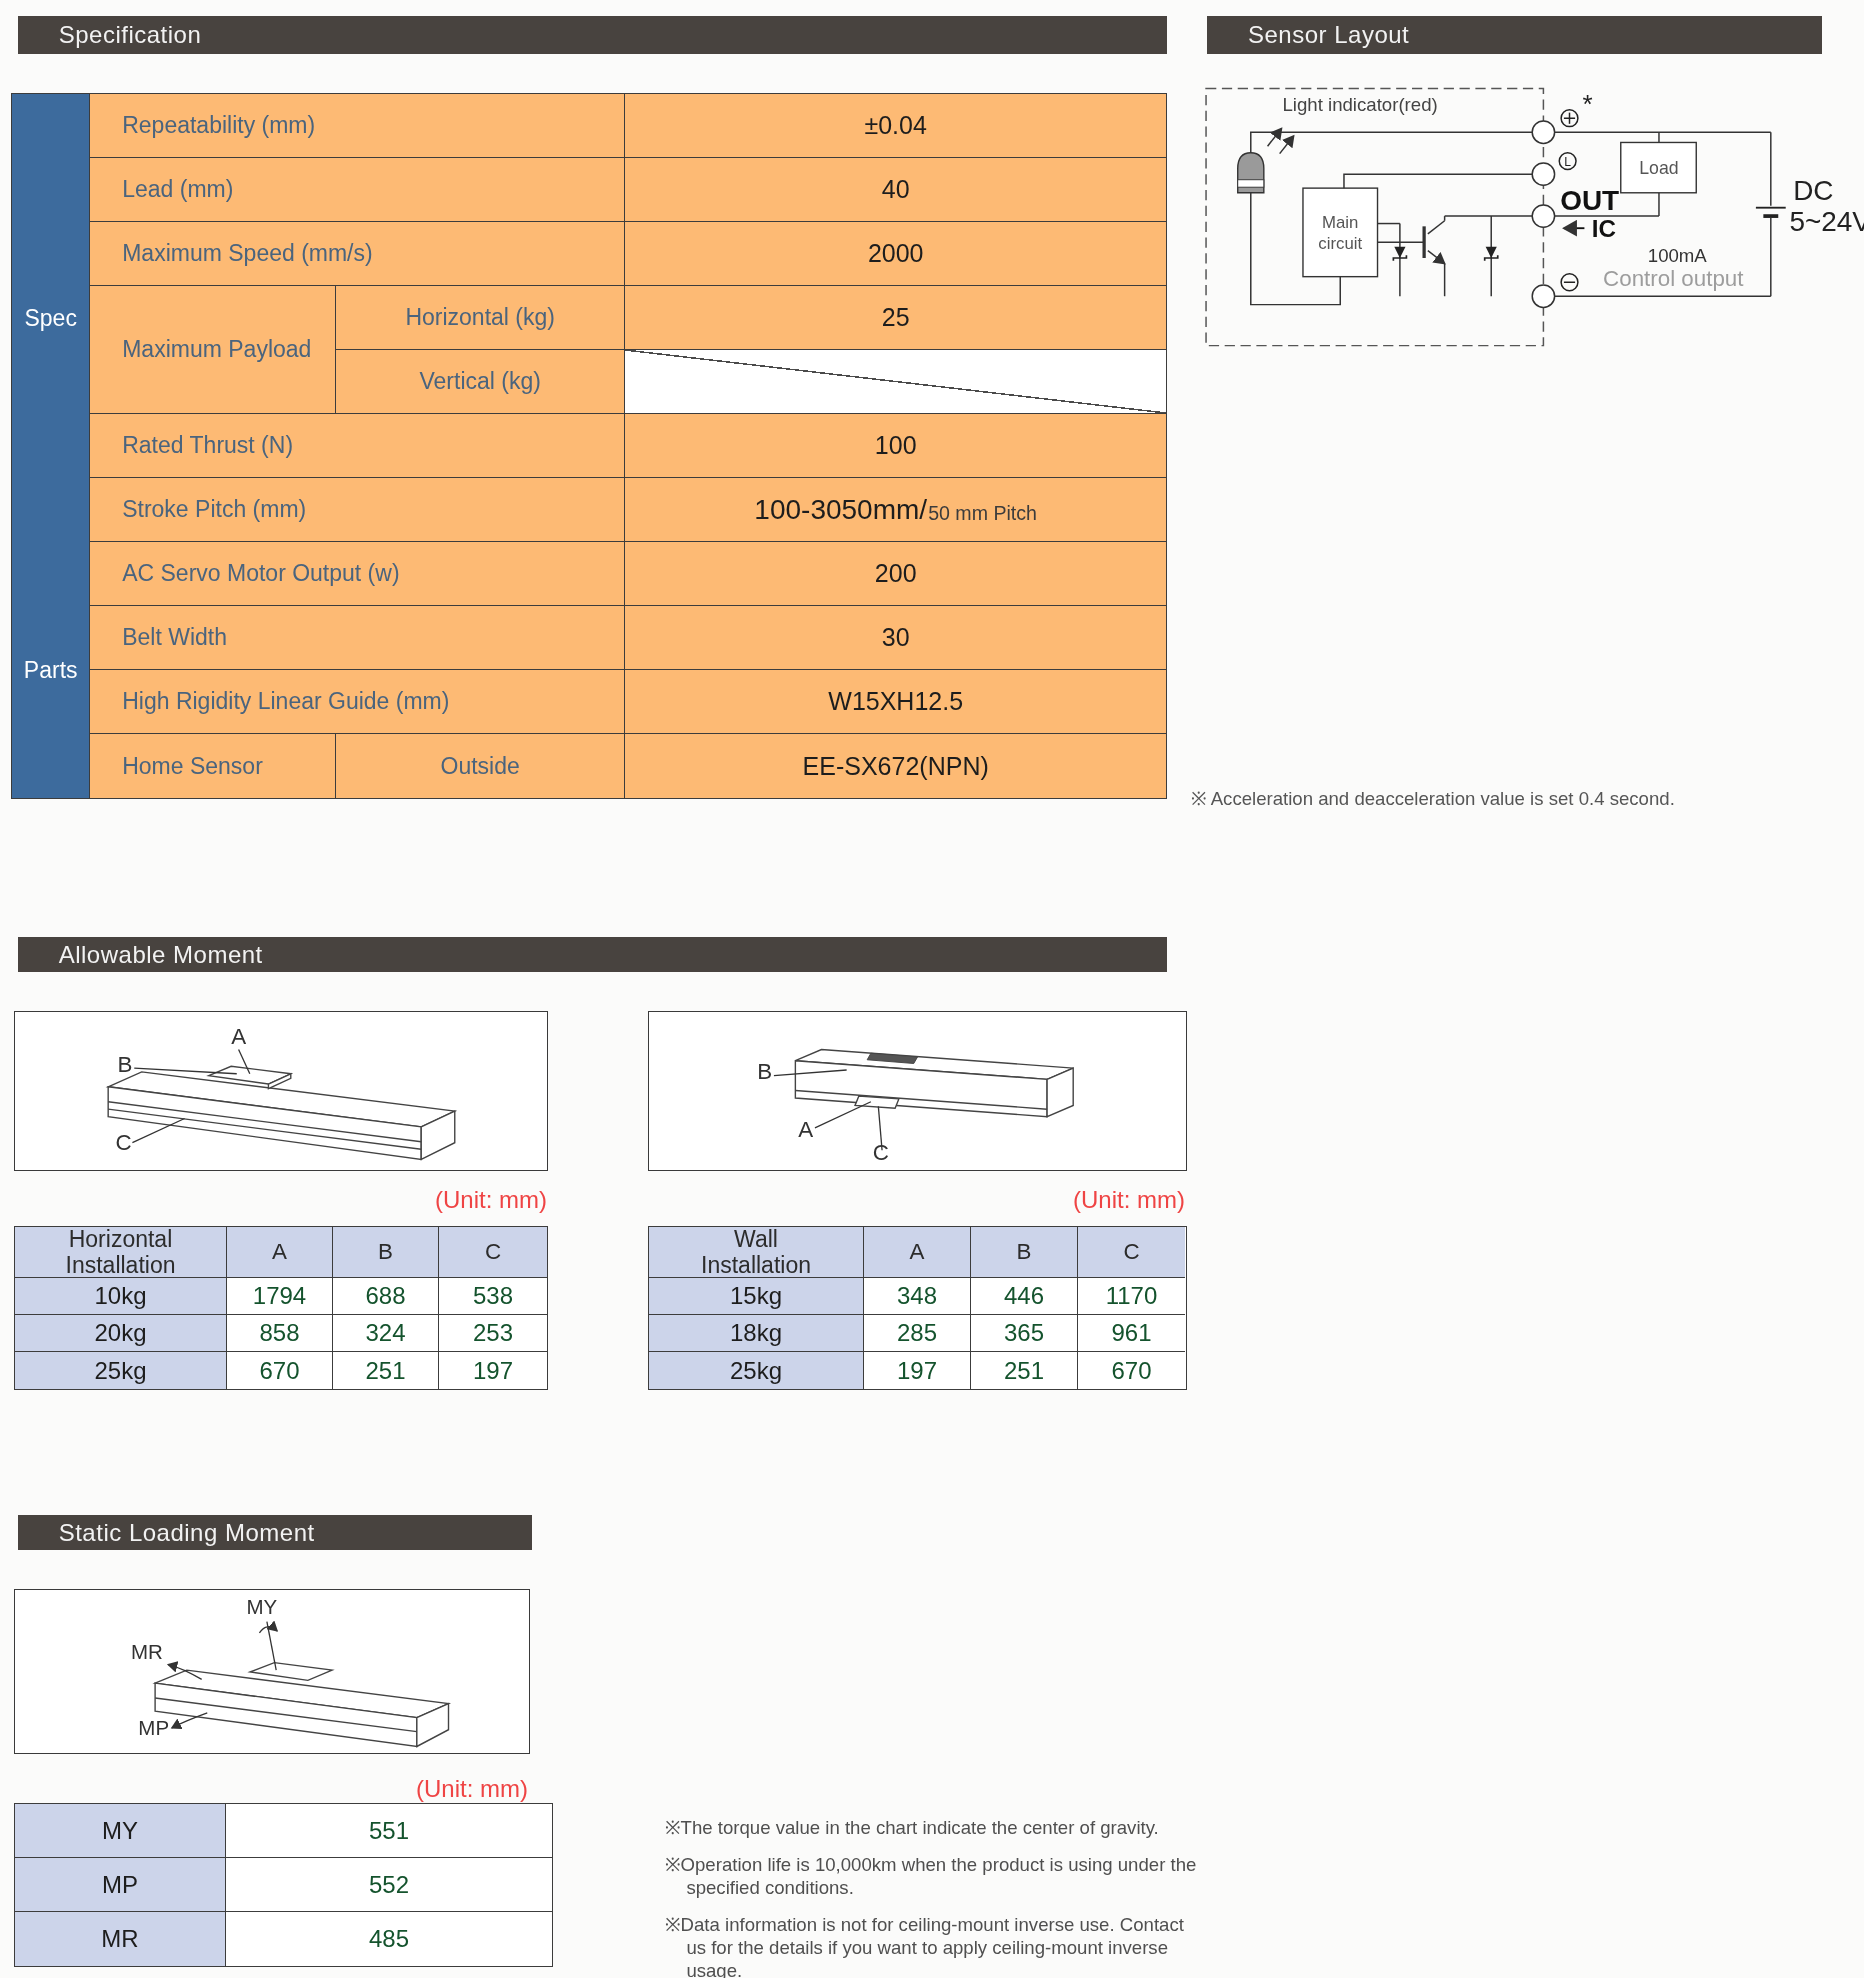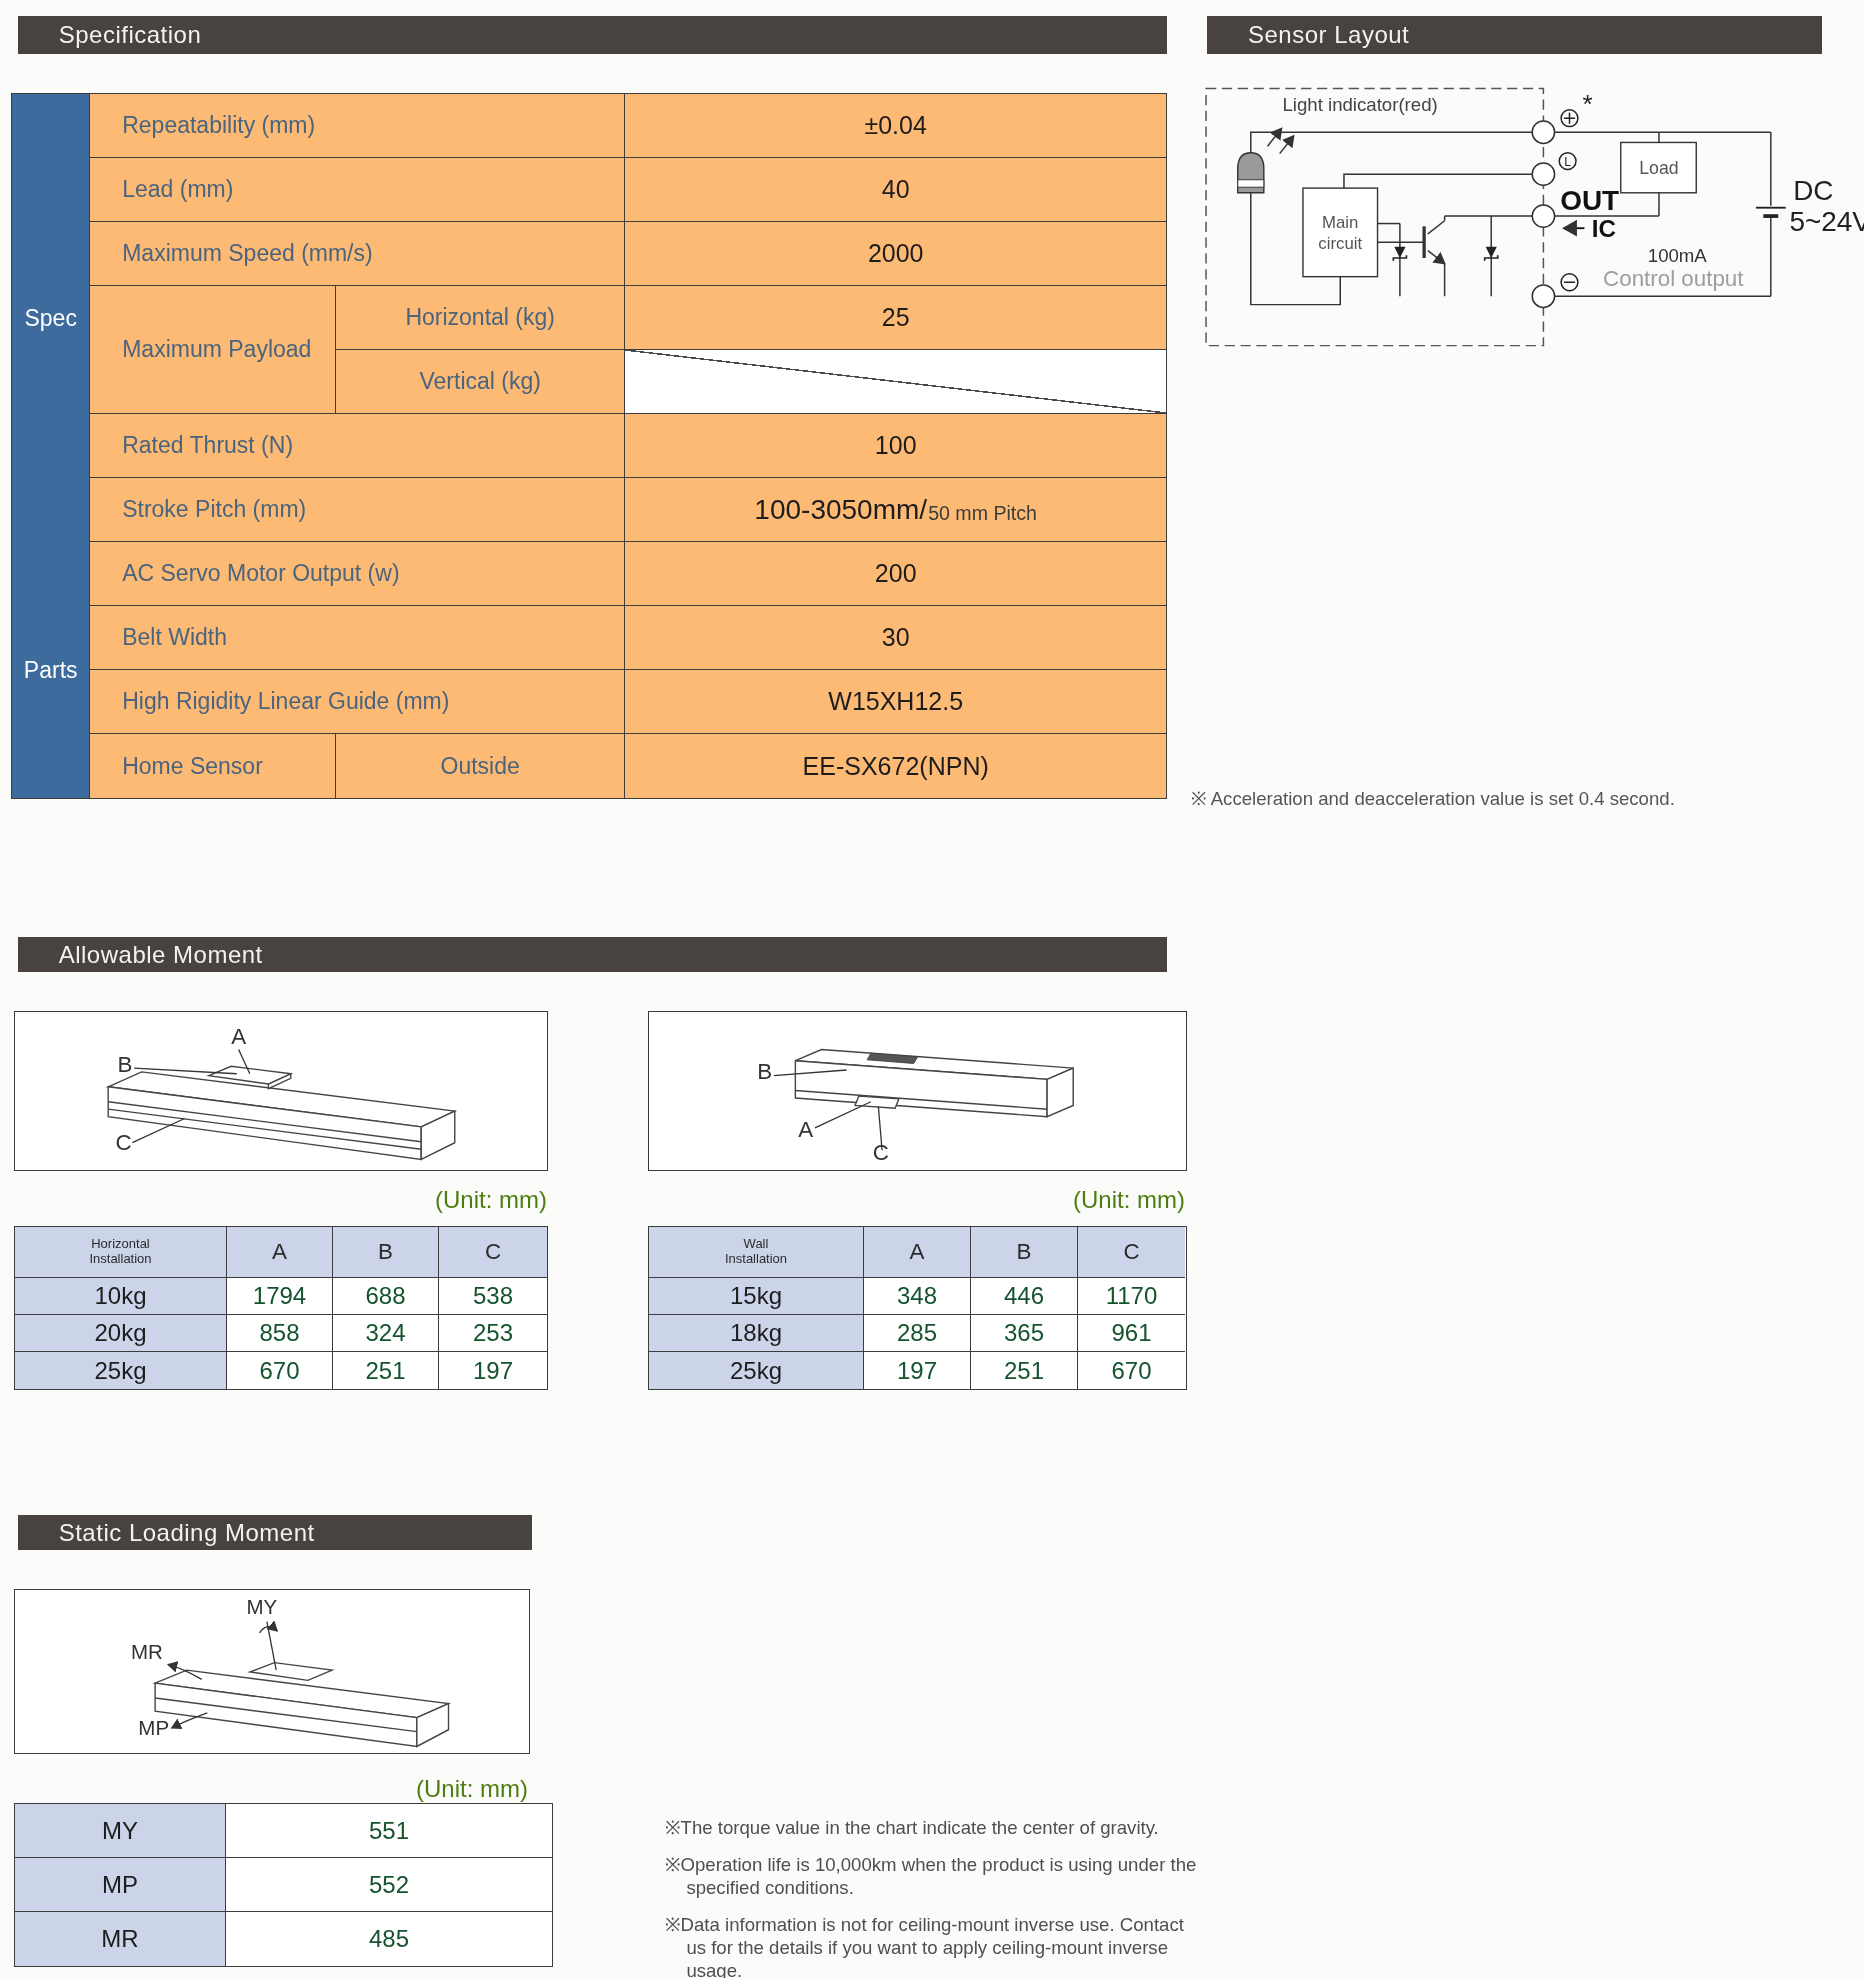--- a/index.html
+++ b/index.html
@@ -24,27 +24,27 @@
   #specTable .val{justify-content:center;font-size:25px;color:#1d1d1d;}
   #specTable .val .big{font-size:28px;}
   #specTable .val .small{font-size:19.6px;color:#3c3c3c;margin-left:1px;padding-top:7.5px;}
   #specTable .diag{background:
       linear-gradient(to top right,transparent 49.4%,#4a4a4a 49.4%,#4a4a4a 50.6%,transparent 50.6%);}
   
   .mtable{display:grid;border:1.9px solid #3c3c3c;background:#fff;}
   .mtable .c{border-right:1.9px solid #3c3c3c;border-bottom:1.9px solid #3c3c3c;
              display:flex;align-items:center;justify-content:center;text-align:center;}
   .mtable .no-r{border-right:none;} .mtable .no-b{border-bottom:none;}
-  .mtable .hd{background:#ccd4ea;font-size:13px;color:#2c2c2c;white-space:pre-line;line-height:1.15;}
+  .mtable .hd{background:#ccd4ea;font-size:23px;color:#2c2c2c;white-space:pre-line;line-height:1.15;}
   .mtable .hd.letter{font-size:22.4px;}
   .mtable .rowlbl{background:#ccd4ea;font-size:24px;color:#1d1d1d;}
   .mtable .data{font-size:24px;color:#14532d;}
   
   .dbox{border:1.9px solid #3a3a3a;background:#fff;}
-  .unit{font-size:24px;color:#4d7c0f;text-align:right;}
+  .unit{font-size:24px;color:#ef4444;text-align:right;}
   
   .notes{width:545px;color:#4f4f4f;font-size:18.6px;line-height:23px;}
   .notes p{margin:0 0 14px 12px;padding-left:1.15em;text-indent:-1.15em;}
   .snote{color:#555;font-size:18.6px;}
   svg text{font-family:"Liberation Sans", sans-serif;}
 </style>
 </head>
 <body>
 
 <div id="page">

